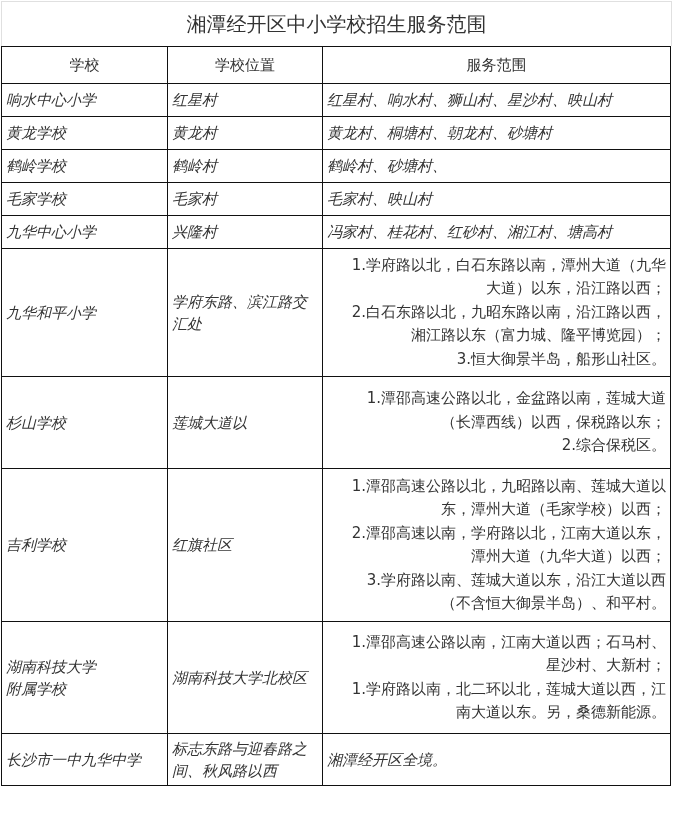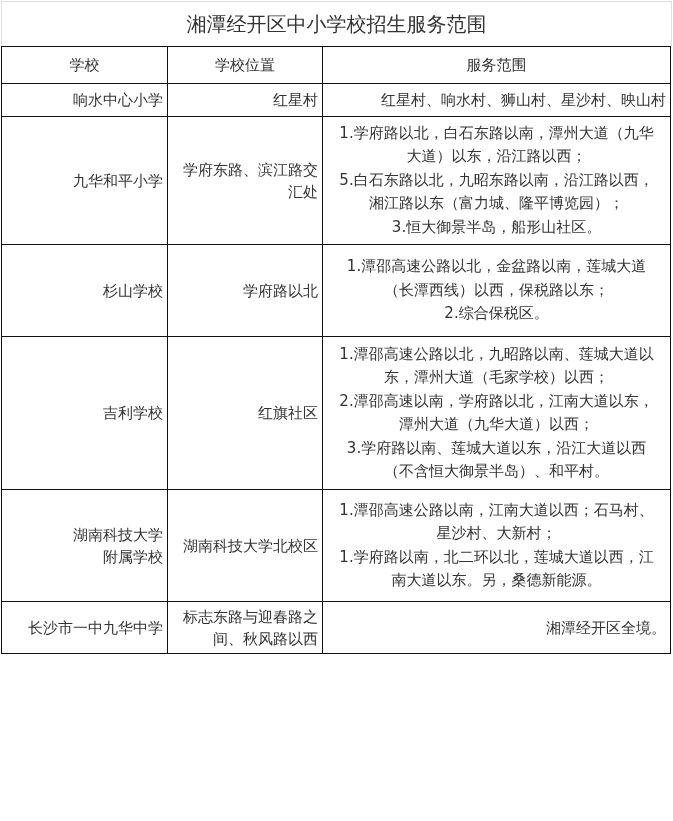--- a/index.html
+++ b/index.html
@@ -21,22 +21,22 @@
     width: 669px;
   }
   table.grid td, table.grid th {
     border: 1.5px solid #111;
     font-weight: normal; color: #333;
     font-size: 15px; line-height: 22px;
     padding: 0 4px;
     vertical-align: middle;
   }
   table.grid th { height: 36px; text-align: center; font-size: 15px; }
-  td.c { text-align: right; }
-  td.l { text-align: center; padding: 2px 2px 2px 4px; }
+  td.c { text-align: left; font-style: italic; }
+  td.l { text-align: right; padding: 2px 2px 2px 4px; }
   td.l .line { display: block; line-height: 23.5px; }
   tr.r1 td { height: 32px; }
   col.c1 { width: 166px; }
   col.c2 { width: 155px; }
   col.c3 { width: 348px; }
 </style>
 </head>
 <body>
 
 <div class="wrap">
@@ -54,36 +54,56 @@
         <th>学校位置</th>
         <th>服务范围</th>
       </tr>
     </thead>
     <tbody>
       <tr class="r1">
         <td class="c">响水中心小学</td>
         <td class="c">红星村</td>
         <td class="c">红星村、响水村、狮山村、星沙村、映山村</td>
       </tr>
+      <tr class="r1">
+        <td class="c">黄龙学校</td>
+        <td class="c">黄龙村</td>
+        <td class="c">黄龙村、桐塘村、朝龙村、砂塘村</td>
+      </tr>
+      <tr class="r1">
+        <td class="c">鹤岭学校</td>
+        <td class="c">鹤岭村</td>
+        <td class="c">鹤岭村、砂塘村、</td>
+      </tr>
+      <tr class="r1">
+        <td class="c">毛家学校</td>
+        <td class="c">毛家村</td>
+        <td class="c">毛家村、映山村</td>
+      </tr>
+      <tr class="r1">
+        <td class="c">九华中心小学</td>
+        <td class="c">兴隆村</td>
+        <td class="c">冯家村、桂花村、红砂村、湘江村、塘高村</td>
+      </tr>
 
       <tr style="height:128px">
         <td class="c">九华和平小学</td>
         <td class="c">学府东路、滨江路交汇处</td>
         <td class="l">
           <span class="line">1.学府路以北，白石东路以南，潭州大道（九华</span>
           <span class="line">大道）以东，沿江路以西；</span>
-          <span class="line">5.白石东路以北，九昭东路以南，沿江路以西，</span>
+          <span class="line">2.白石东路以北，九昭东路以南，沿江路以西，</span>
           <span class="line">湘江路以东（富力城、隆平博览园）；</span>
           <span class="line">3.恒大御景半岛，船形山社区。</span>
         </td>
       </tr>
 
       <tr style="height:92px">
         <td class="c">杉山学校</td>
-        <td class="c">学府路以北</td>
+        <td class="c">莲城大道以</td>
         <td class="l">
           <span class="line">1.潭邵高速公路以北，金盆路以南，莲城大道</span>
           <span class="line">（长潭西线）以西，保税路以东；</span>
           <span class="line">2.综合保税区。</span>
         </td>
       </tr>
 
       <tr style="height:153px">
         <td class="c">吉利学校</td>
         <td class="c">红旗社区</td>

